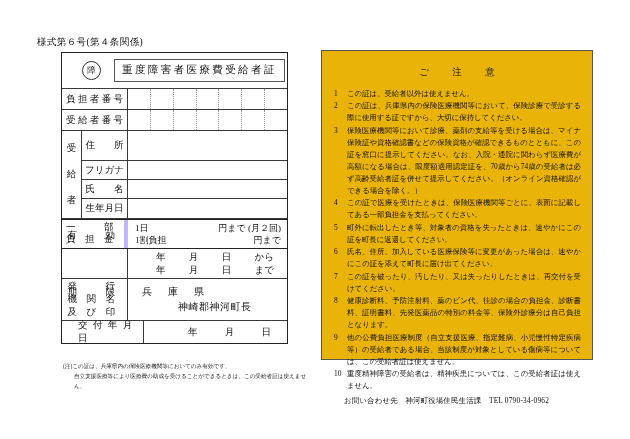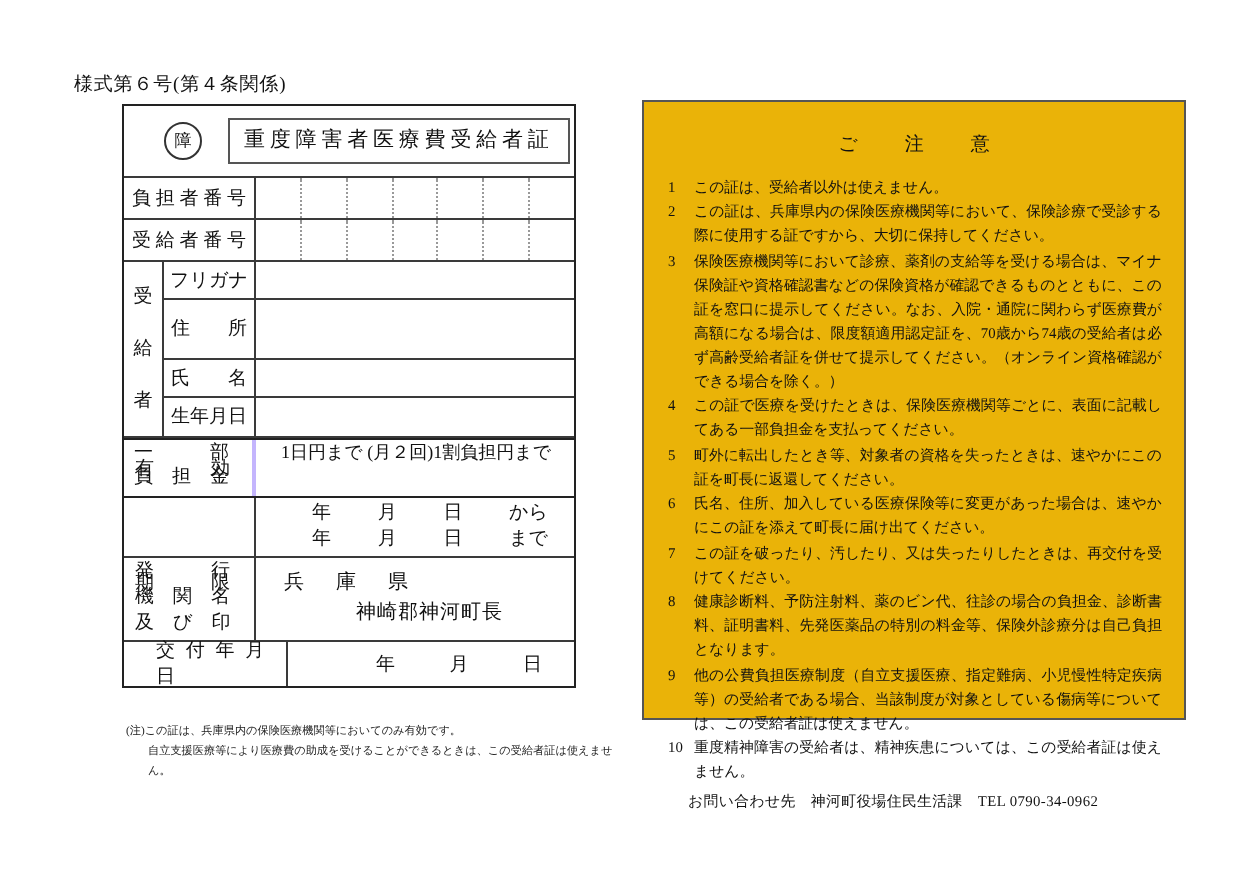--- a/index.html
+++ b/index.html
@@ -68,24 +68,24 @@
   }
   .rval{flex:1;}
   .h-addr{height:30px;}
   .h-std{height:19px;}
 
   
   .burden{
     display:flex;border-top:1.4px solid #222;border-bottom:1.4px solid #222;
     height:30px;box-sizing:border-box;
   }
-  .burden .lab{border-right:2px solid #c4b5fd;flex-direction:column;justify-content:center;}
+  .burden .lab{border-right:4px solid #c4b5fd;flex-direction:column;justify-content:center;}
   .burden .lab .ln{display:flex;justify-content:space-between;width:54px;line-height:1.25;}
   .burden-body{
-    flex:1;display:flex;flex-direction:row;justify-content:center;
+    flex:1;display:flex;flex-direction:column;justify-content:center;
     padding:0 6px 0 7px;font-size:9px;box-sizing:border-box;
   }
   .burden-body div{display:flex;justify-content:space-between;line-height:1.35;}
 
   
   .valid{height:30px;}
   .valid .lab{flex-direction:column;justify-content:center;gap:44px;}
   .valid .lab .ln{display:flex;justify-content:space-between;width:54px;line-height:1.3;}
   .valid-body{
     flex:1;display:flex;flex-direction:column;justify-content:center;
@@ -185,26 +185,26 @@
       </div>
     </div>
 
     <div class="recip">
       <div class="recip-side">
         <span>受</span>
         <span>給</span>
         <span>者</span>
       </div>
       <div class="recip-body">
+        <div class="rrow h-addr">
+          <div class="rlab">住　　所</div>
+          <div class="rval"></div>
+        </div>
         <div class="rrow h-std">
           <div class="rlab">フリガナ</div>
-          <div class="rval"></div>
-        </div>
-        <div class="rrow h-addr">
-          <div class="rlab">住　　所</div>
           <div class="rval"></div>
         </div>
         <div class="rrow h-std">
           <div class="rlab">氏　　名</div>
           <div class="rval"></div>
         </div>
         <div class="rrow h-std">
           <div class="rlab">生年月日</div>
           <div class="rval"></div>
         </div>

